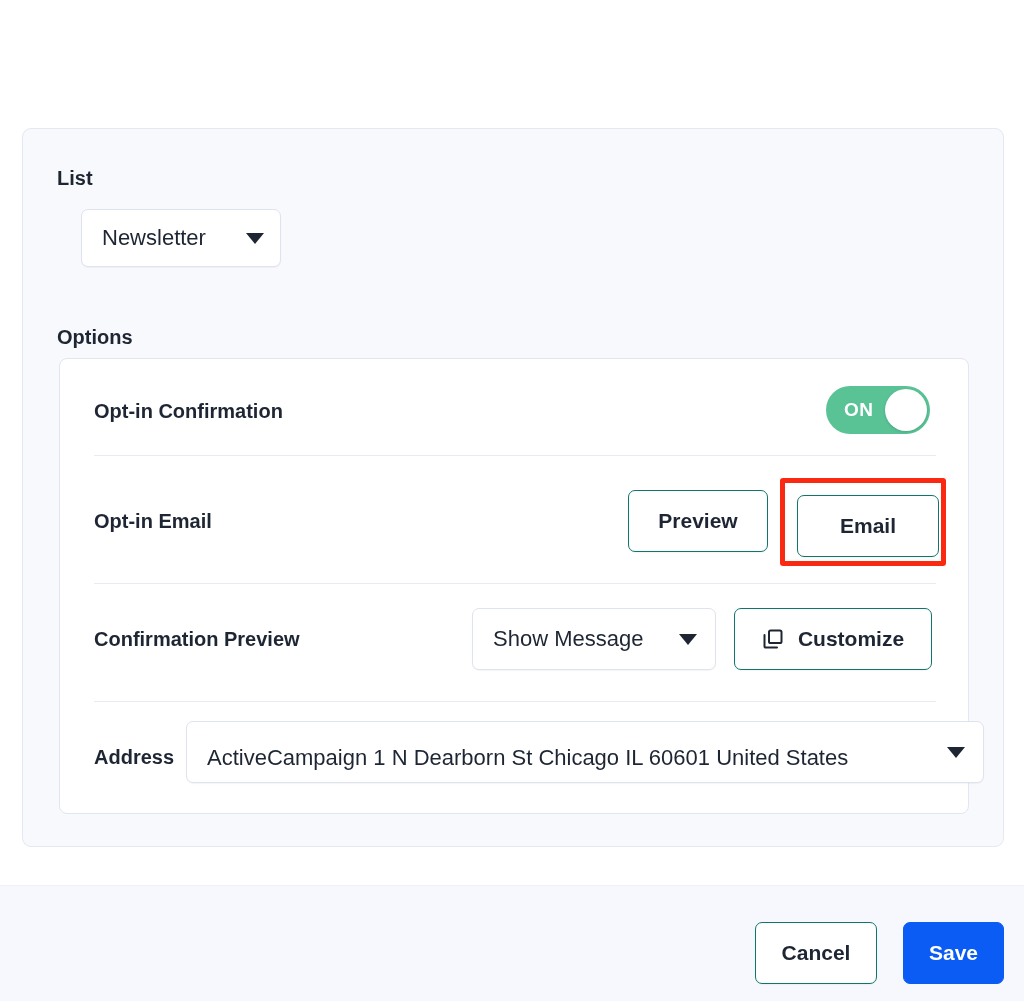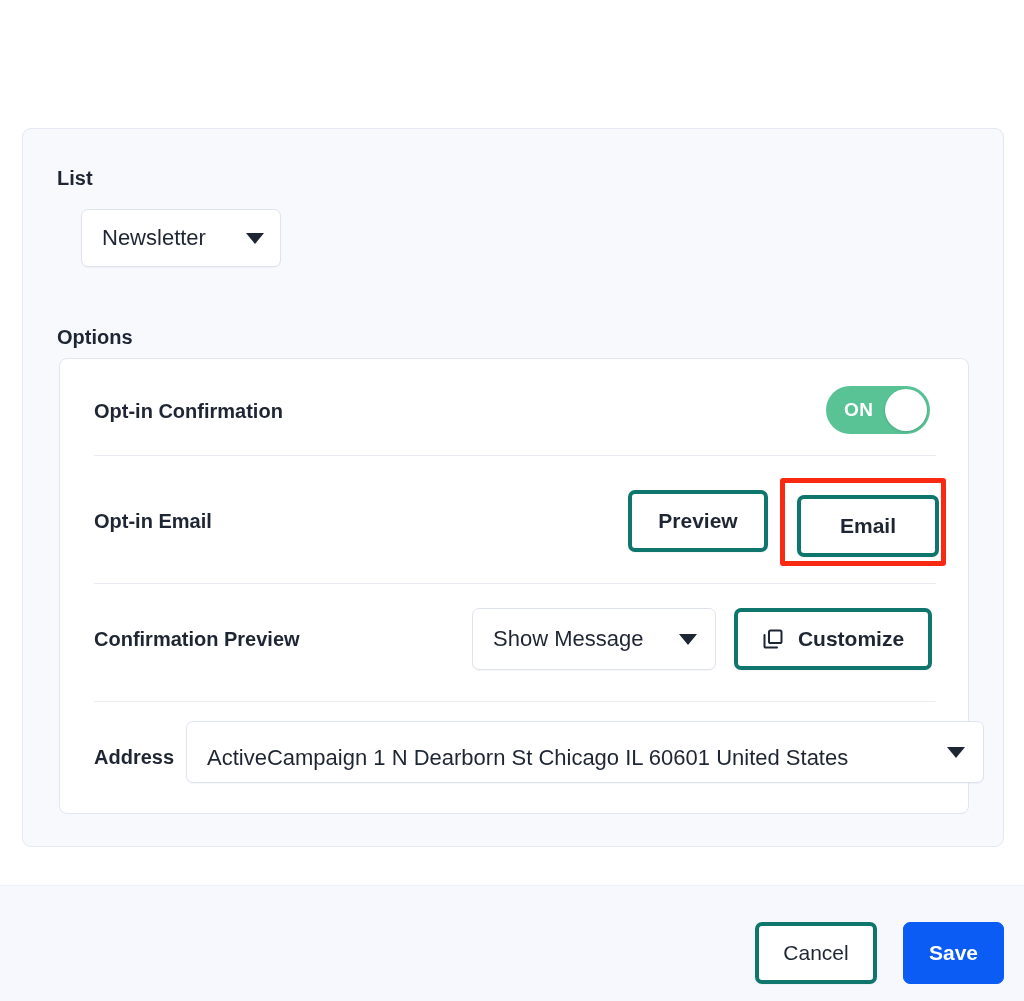--- a/index.html
+++ b/index.html
@@ -184,21 +184,21 @@
     border-radius: 50%;
     background: #ffffff;
     box-shadow: 0 1px 3px rgba(0,0,0,0.15);
   }
   .div1 { top: 96px; }
 
   
   .row2-label { left: 34px; top: 151px; }
   .btn {
     background: #ffffff;
-    border: 4px solid #0f766e;
+    border: 1px solid #0f766e;
     border-radius: 7px;
     font-size: 21px;
     font-weight: bold;
     color: #1e2533;
     display: flex;
     align-items: center;
     justify-content: center;
     cursor: pointer;
     box-shadow: 0 1px 1px rgba(20,30,60,0.04);
   }
@@ -270,21 +270,21 @@
     height: 116px;
     background: #f6f8fd;
     border-top: 1px solid #eef1f8;
   }
   .btn-cancel {
     position: absolute;
     left: 755px;
     top: 36px;
     width: 122px;
     height: 62px;
-    font-weight: normal;
+    font-weight: bold;
   }
   .btn-save {
     position: absolute;
     left: 903px;
     top: 36px;
     width: 101px;
     height: 62px;
     background: #0a5cf5;
     border: 1px solid #0a5cf5;
     color: #ffffff;

